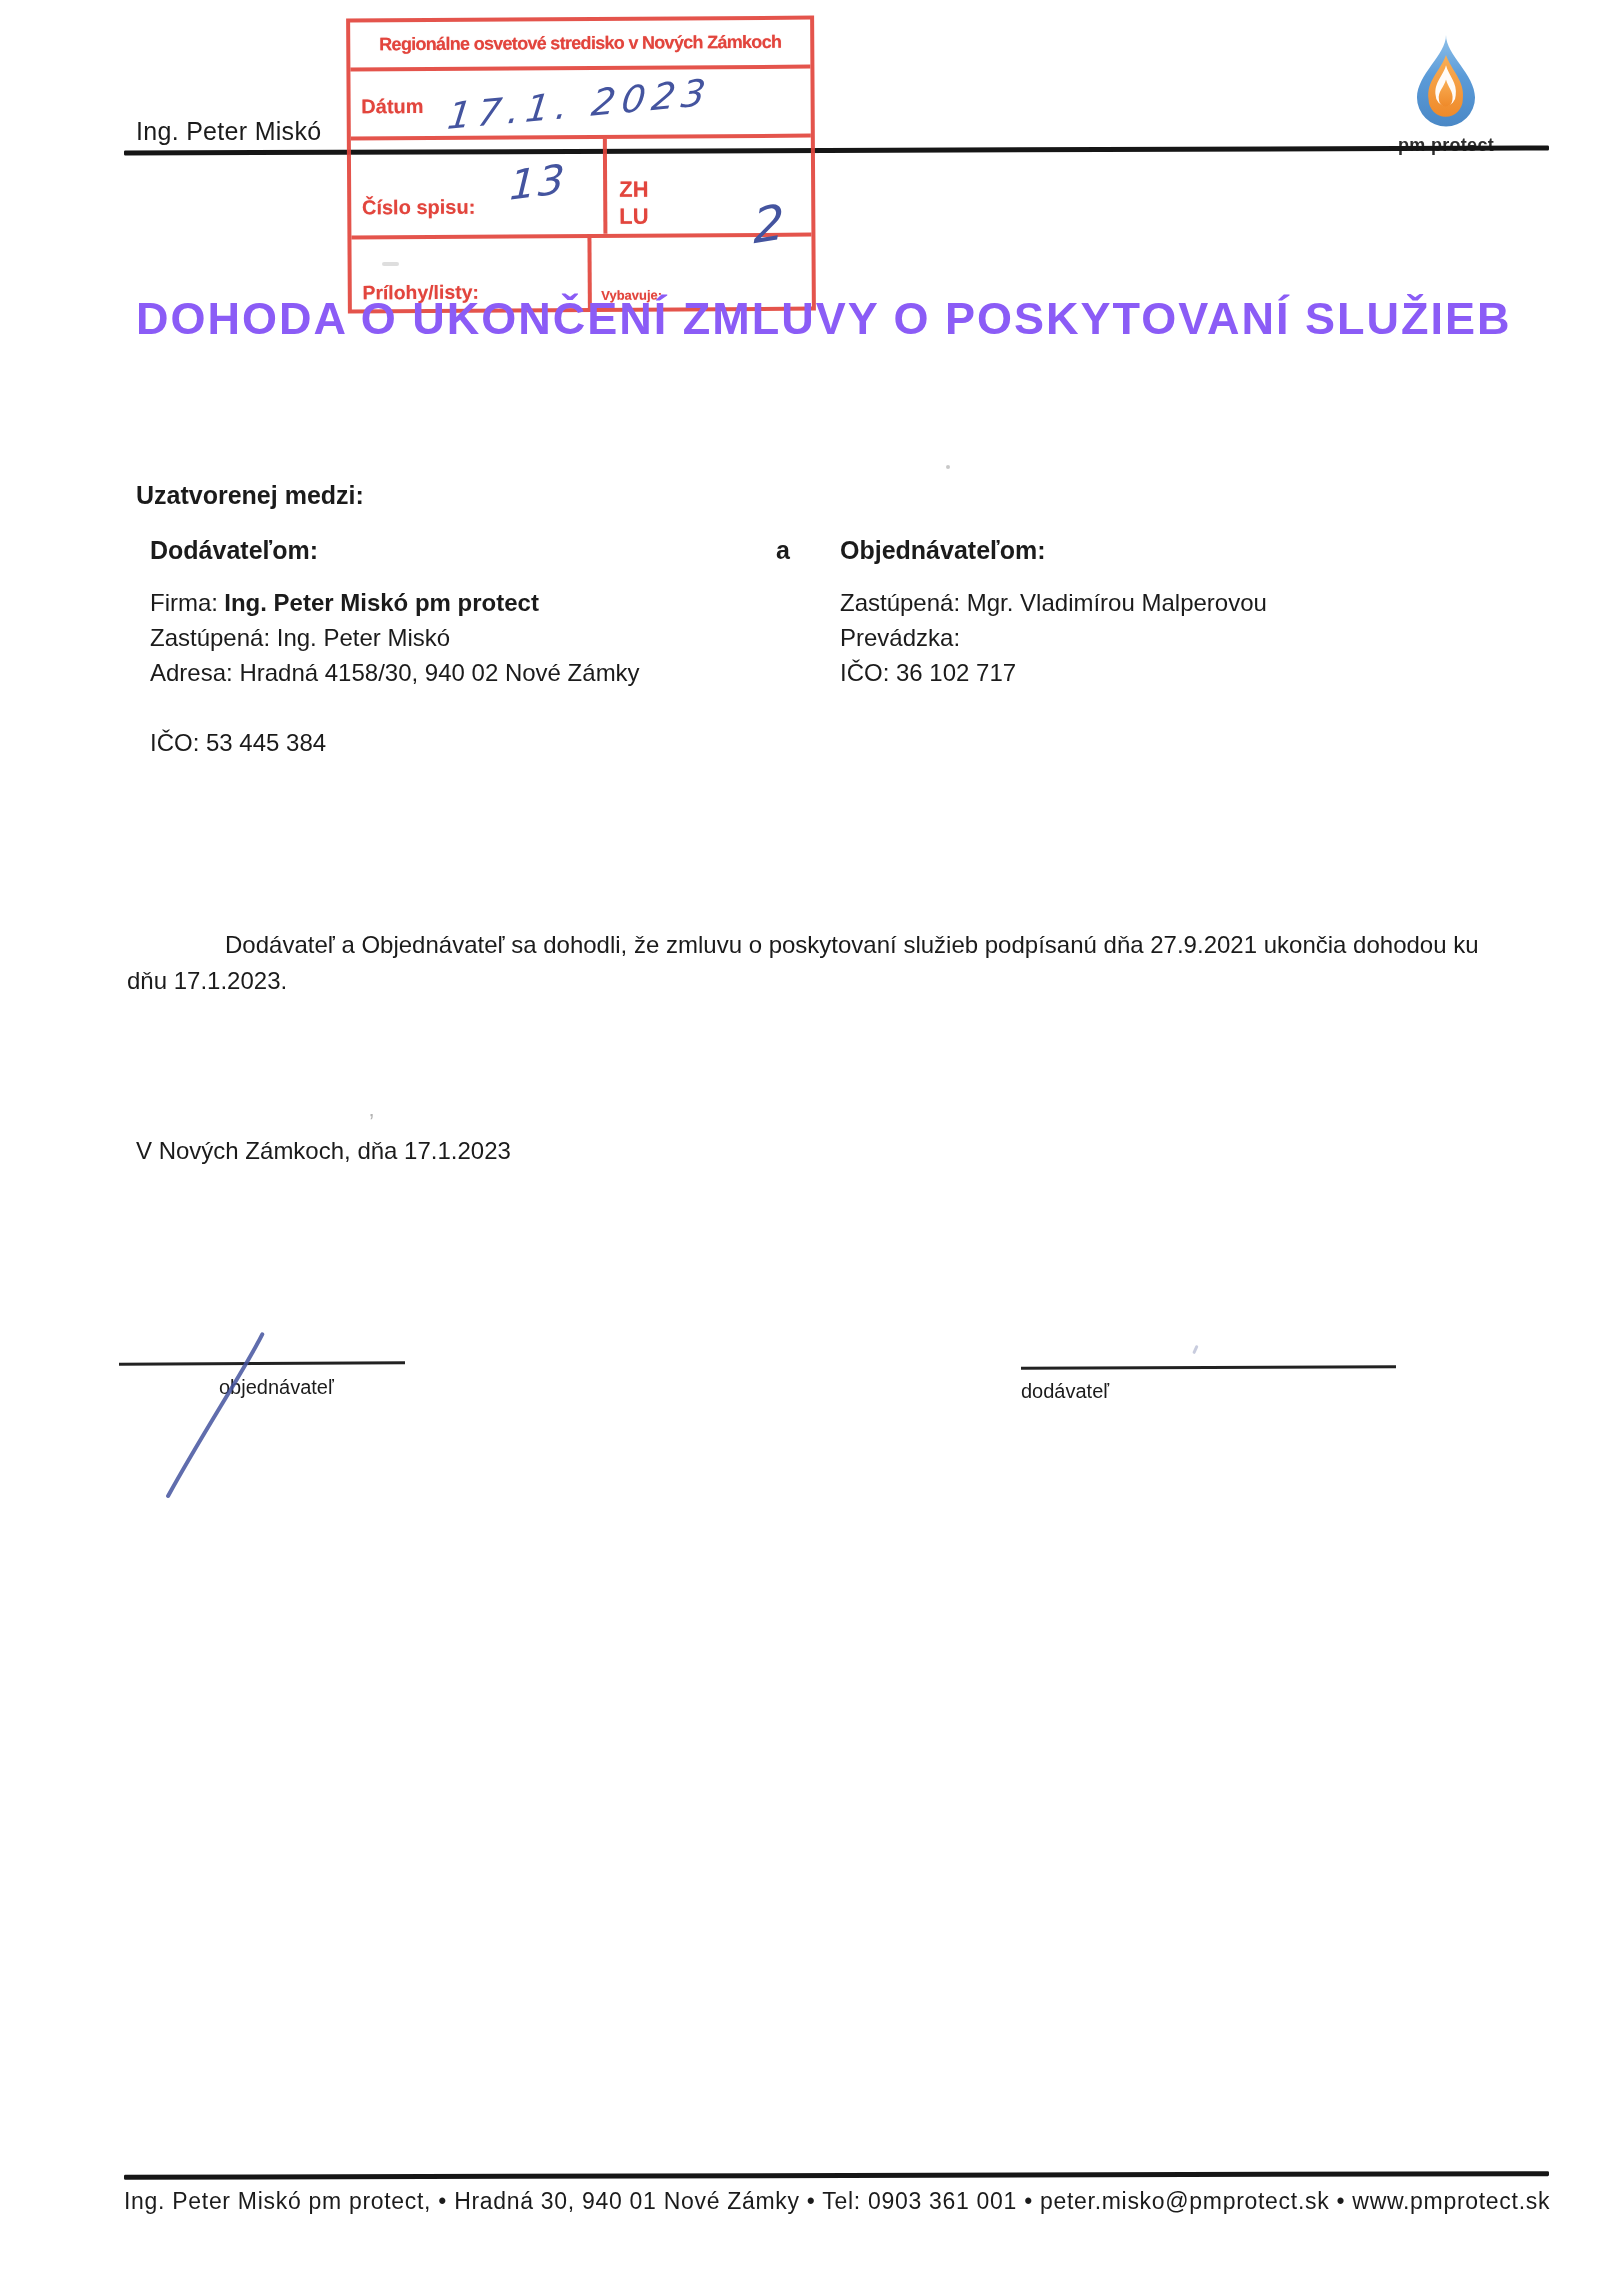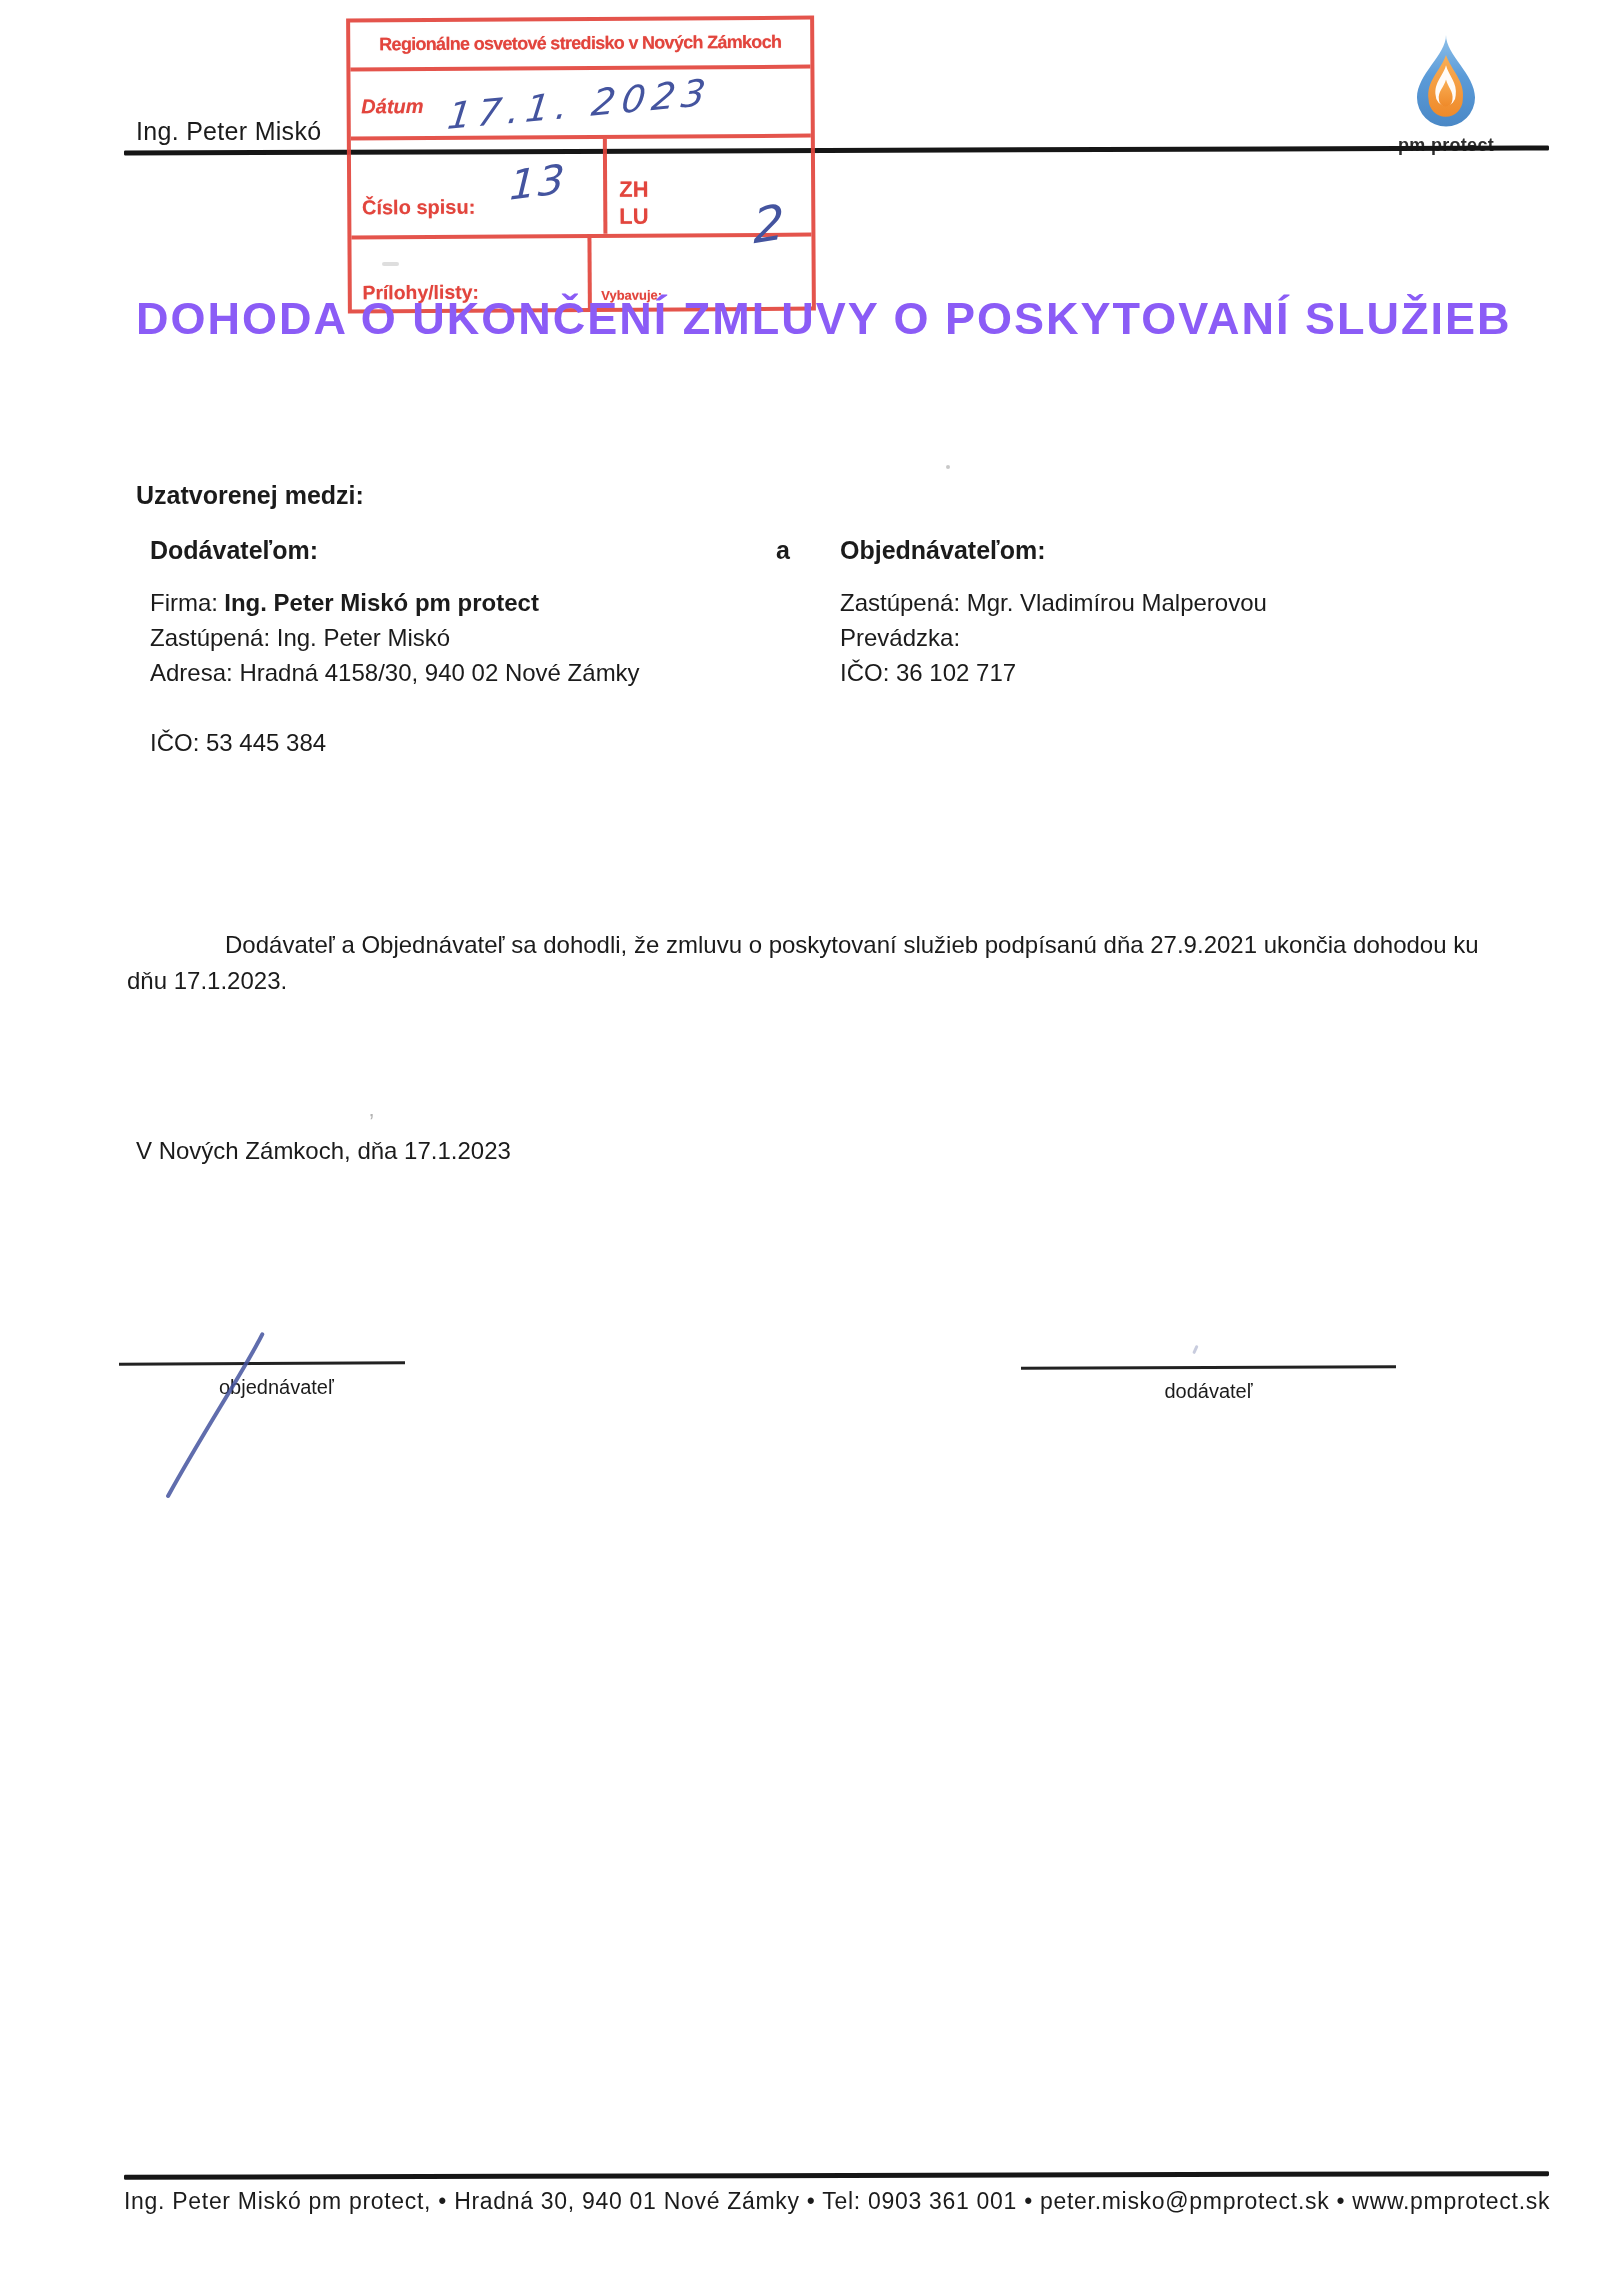--- a/index.html
+++ b/index.html
@@ -61,21 +61,21 @@
   b{font-weight:bold;}
   .para{left:127px;top:927px;width:1356px;font-size:24px;line-height:36px;
       text-indent:98px;}
   .placedate{left:136px;top:1137px;font-size:24px;}
   
   .sigline{background:#222;height:3.3px;}
   .sig-left-line{left:119px;top:1362px;width:286px;transform:rotate(-.3deg);}
   .sig-right-line{left:1021px;top:1366px;width:375px;transform:rotate(-.2deg);}
   .sig-label{font-size:20px;}
   .sig-left-label{left:219px;top:1376px;}
-  .sig-right-label{left:1021px;top:1380px;width:375px;text-align:center;}
+  .sig-right-label{left:1021px;top:1380px;width:375px;}
   
   .footer-text{left:124px;top:2188px;width:1425px;text-align:center;font-size:23px;
       letter-spacing:0.7px;white-space:nowrap;}
   
   .speck{position:absolute;color:#8a8a8a;}
   .sp1{left:369px;top:1110px;font-size:23px;opacity:.65;}
   .sp2{left:946px;top:465px;width:4px;height:4px;background:#9a9a9a;border-radius:50%;opacity:.55;}
   .sp3{left:1194px;top:1345px;width:2.7px;height:8.7px;background:#9aa2c2;opacity:.55;
       transform:rotate(24deg);border-radius:1.3px;}
   .sp4{left:382px;top:262px;width:17.4px;height:4px;background:#b5b5b5;opacity:.45;border-radius:2px;}
@@ -107,21 +107,21 @@
       <path d="M62 72 C65 84 74 91 72 103 a10.5 11 0 0 1 -21 0 C49 91 59 84 62 72 Z" fill="url(#g-flame)"></path>
     </svg>
     <div class="logo-brand">pm protect</div>
   </div>
 
   <div class="abs stamp">
     <div class="srow s1">
       <span>Regionálne osvetové stredisko v Nových Zámkoch</span>
     </div>
     <div class="srow s2">
-      <div class="abs slabel" style="left:10.7px;top:24px;font-size:20px;font-style:italic;">Dátum</div>
+      <div class="abs slabel" style="left:10.7px;top:24px;font-size:20px;">Dátum</div>
       <div class="abs hand hw-date">17.1. 2023</div>
     </div>
     <div class="srow s3">
       <div class="cell-l3">
         <div class="abs slabel" style="left:10.7px;bottom:16px;font-size:20px;">Číslo spisu:</div>
         <div class="abs hand hw-13">13</div>
       </div>
       <div class="cell-r3">
         <div class="abs slabel" style="left:12px;top:23px;font-size:22px;line-height:27px;margin-top:14px;">
           <div>ZH</div>

